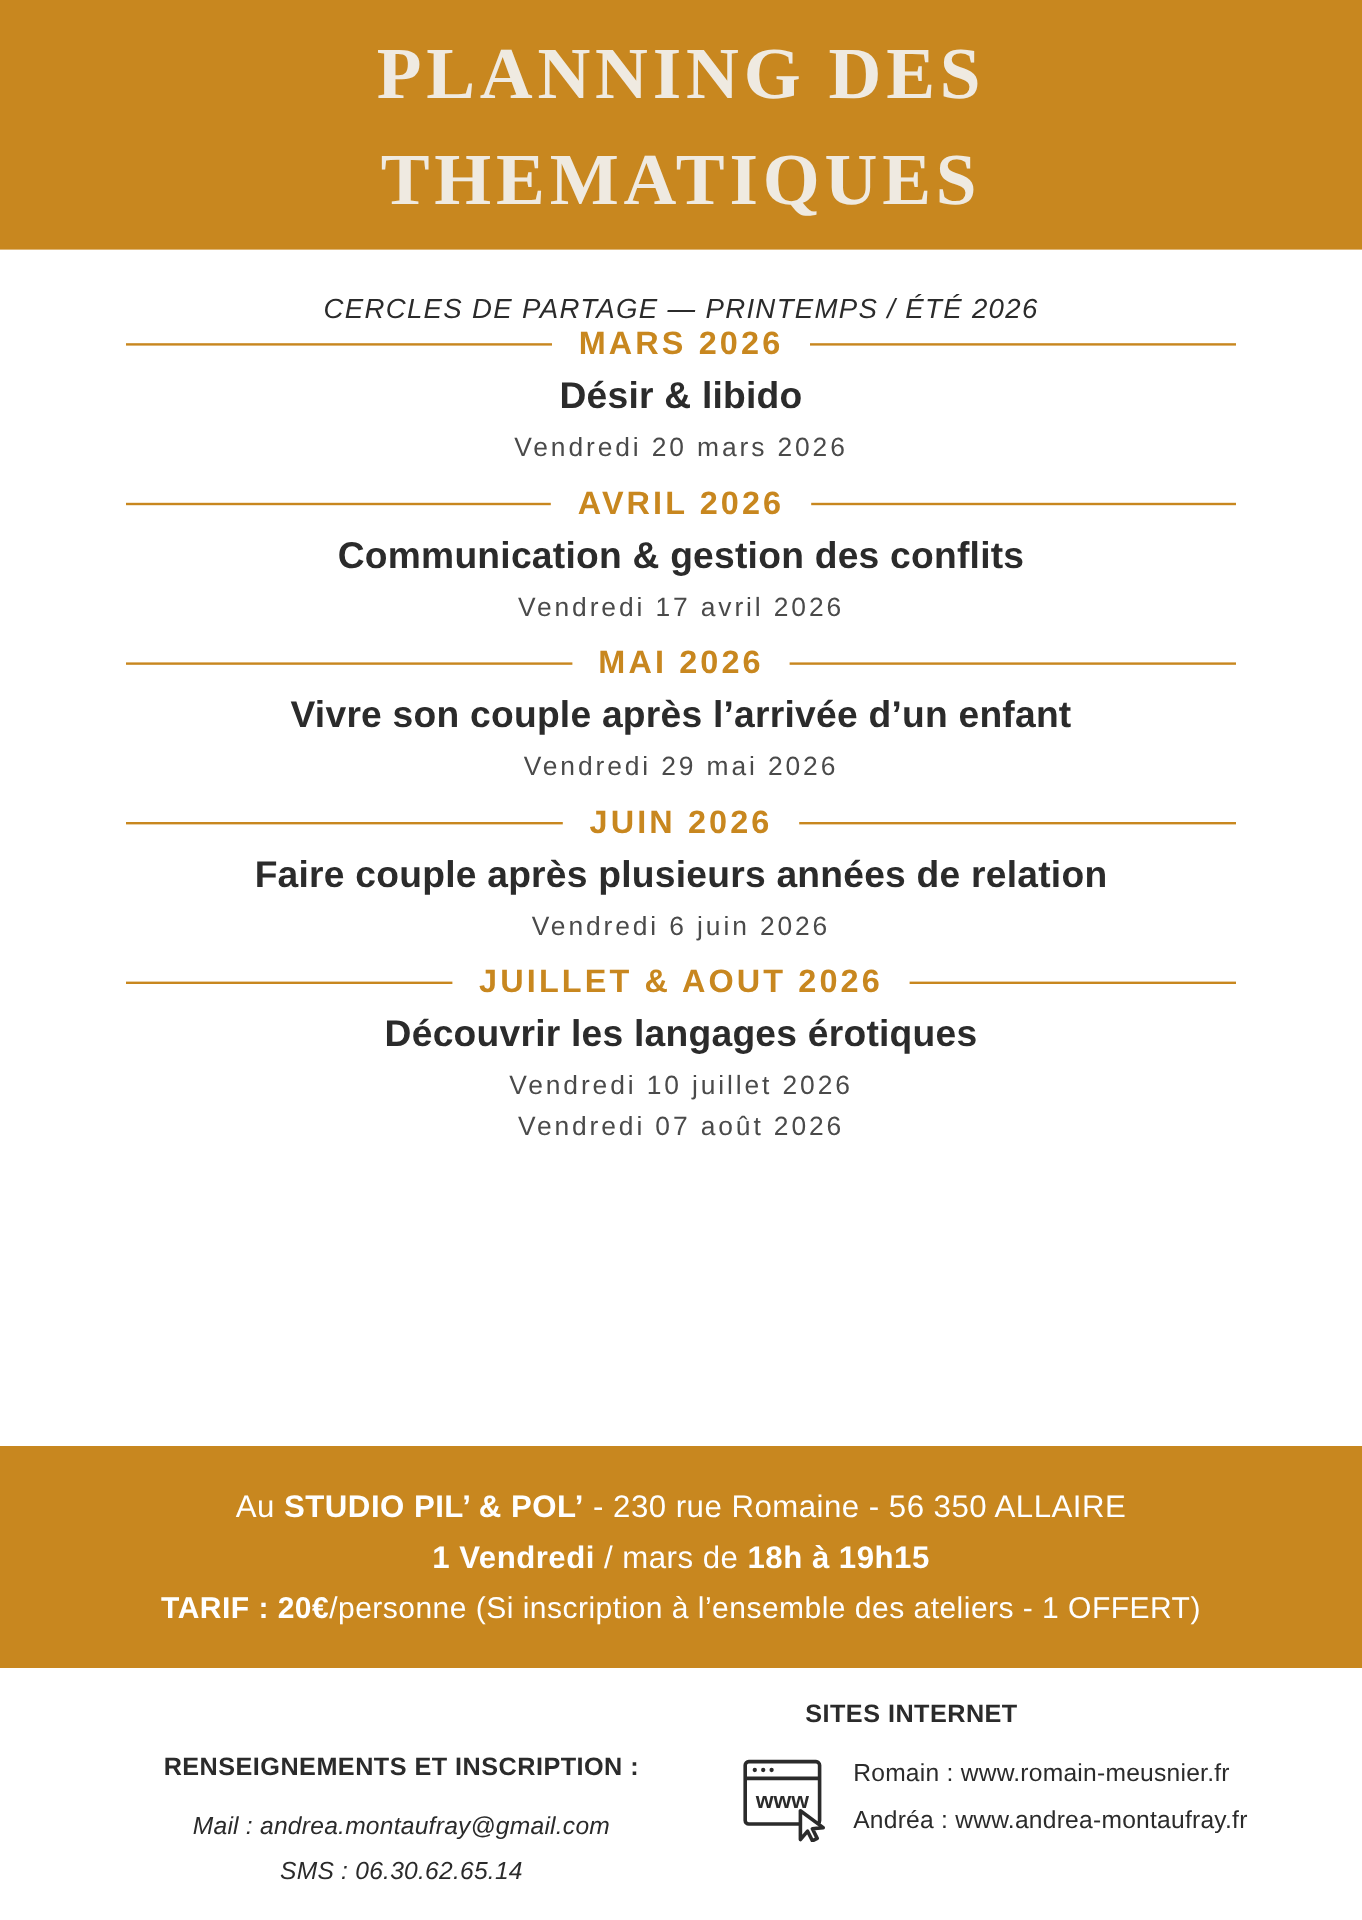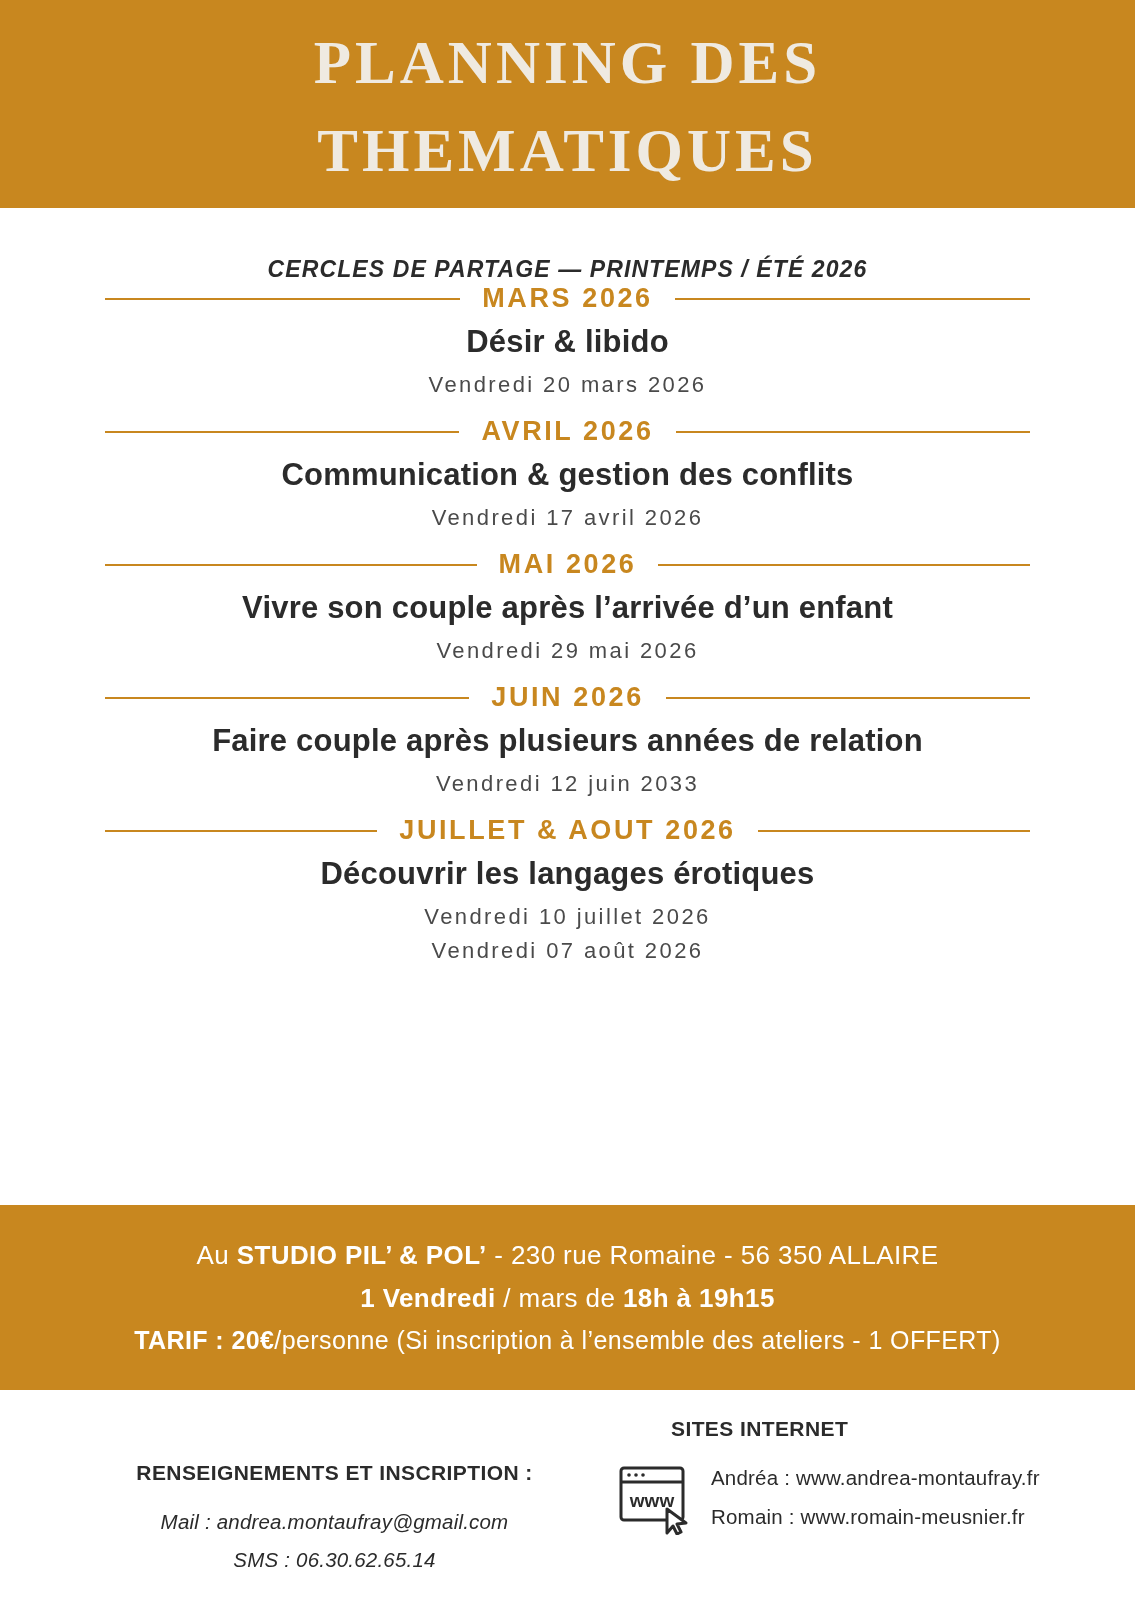--- a/index.html
+++ b/index.html
@@ -34,24 +34,24 @@
     letter-spacing: 4px;
     line-height: 1.45;
     text-align: center;
     font-weight: 700;
     text-transform: uppercase;
   }
 
   
   .subtitle {
     text-align: center;
-    margin-top: 48px;
+    margin-top: 36px;
     font-size: 23px;
     font-style: italic;
-    font-weight: 700;
+    font-weight: 400;
     letter-spacing: 1.1px;
     color: #2b2b2b;
   }
 
   
   .schedule { }
   .month-block { margin-bottom: 14px; }
 
   .month-head {
     display: flex;
@@ -189,21 +189,21 @@
       <div class="date">Vendredi 29 mai 2026</div>
     </div>
 
     <div class="month-block">
       <div class="month-head">
         <span class="month-rule"></span>
         <span class="month-label">JUIN 2026</span>
         <span class="month-rule"></span>
       </div>
       <div class="theme">Faire couple après plusieurs années de relation</div>
-      <div class="date">Vendredi 12 juin 2033</div>
+      <div class="date">Vendredi 6 juin 2026</div>
     </div>
 
     <div class="month-block">
       <div class="month-head">
         <span class="month-rule"></span>
         <span class="month-label">JUILLET &amp; AOUT  2026</span>
         <span class="month-rule"></span>
       </div>
       <div class="theme">Découvrir les langages érotiques</div>
       <div class="date">Vendredi 10 juillet 2026</div>
@@ -240,21 +240,21 @@
             <rect x="4" y="3" width="62" height="52" rx="3" stroke="#2b2b2b" stroke-width="3"></rect>
             <line x1="4" y1="17" x2="66" y2="17" stroke="#2b2b2b" stroke-width="3"></line>
             <circle cx="12" cy="10" r="1.8" fill="#2b2b2b"></circle>
             <circle cx="19" cy="10" r="1.8" fill="#2b2b2b"></circle>
             <circle cx="26" cy="10" r="1.8" fill="#2b2b2b"></circle>
             <text x="35" y="42" font-family="Liberation Sans, sans-serif" font-size="19" font-weight="700" fill="#2b2b2b" text-anchor="middle">www</text>
             <path d="M50 44 L50 68 L56 61 L60 69 L64 67 L60 59 L69 58 Z" fill="#ffffff" stroke="#2b2b2b" stroke-width="3" stroke-linejoin="round"></path>
           </svg>
         </span>
         <span class="sites-lines">
+          <div>Romain : www.romain-meusnier.fr</div>
           <div>Andréa : www.andrea-montaufray.fr</div>
-          <div>Romain : www.romain-meusnier.fr</div>
         </span>
       </div>
     </div>
 
   </div>
 
 </div>
 
 </body></html>

